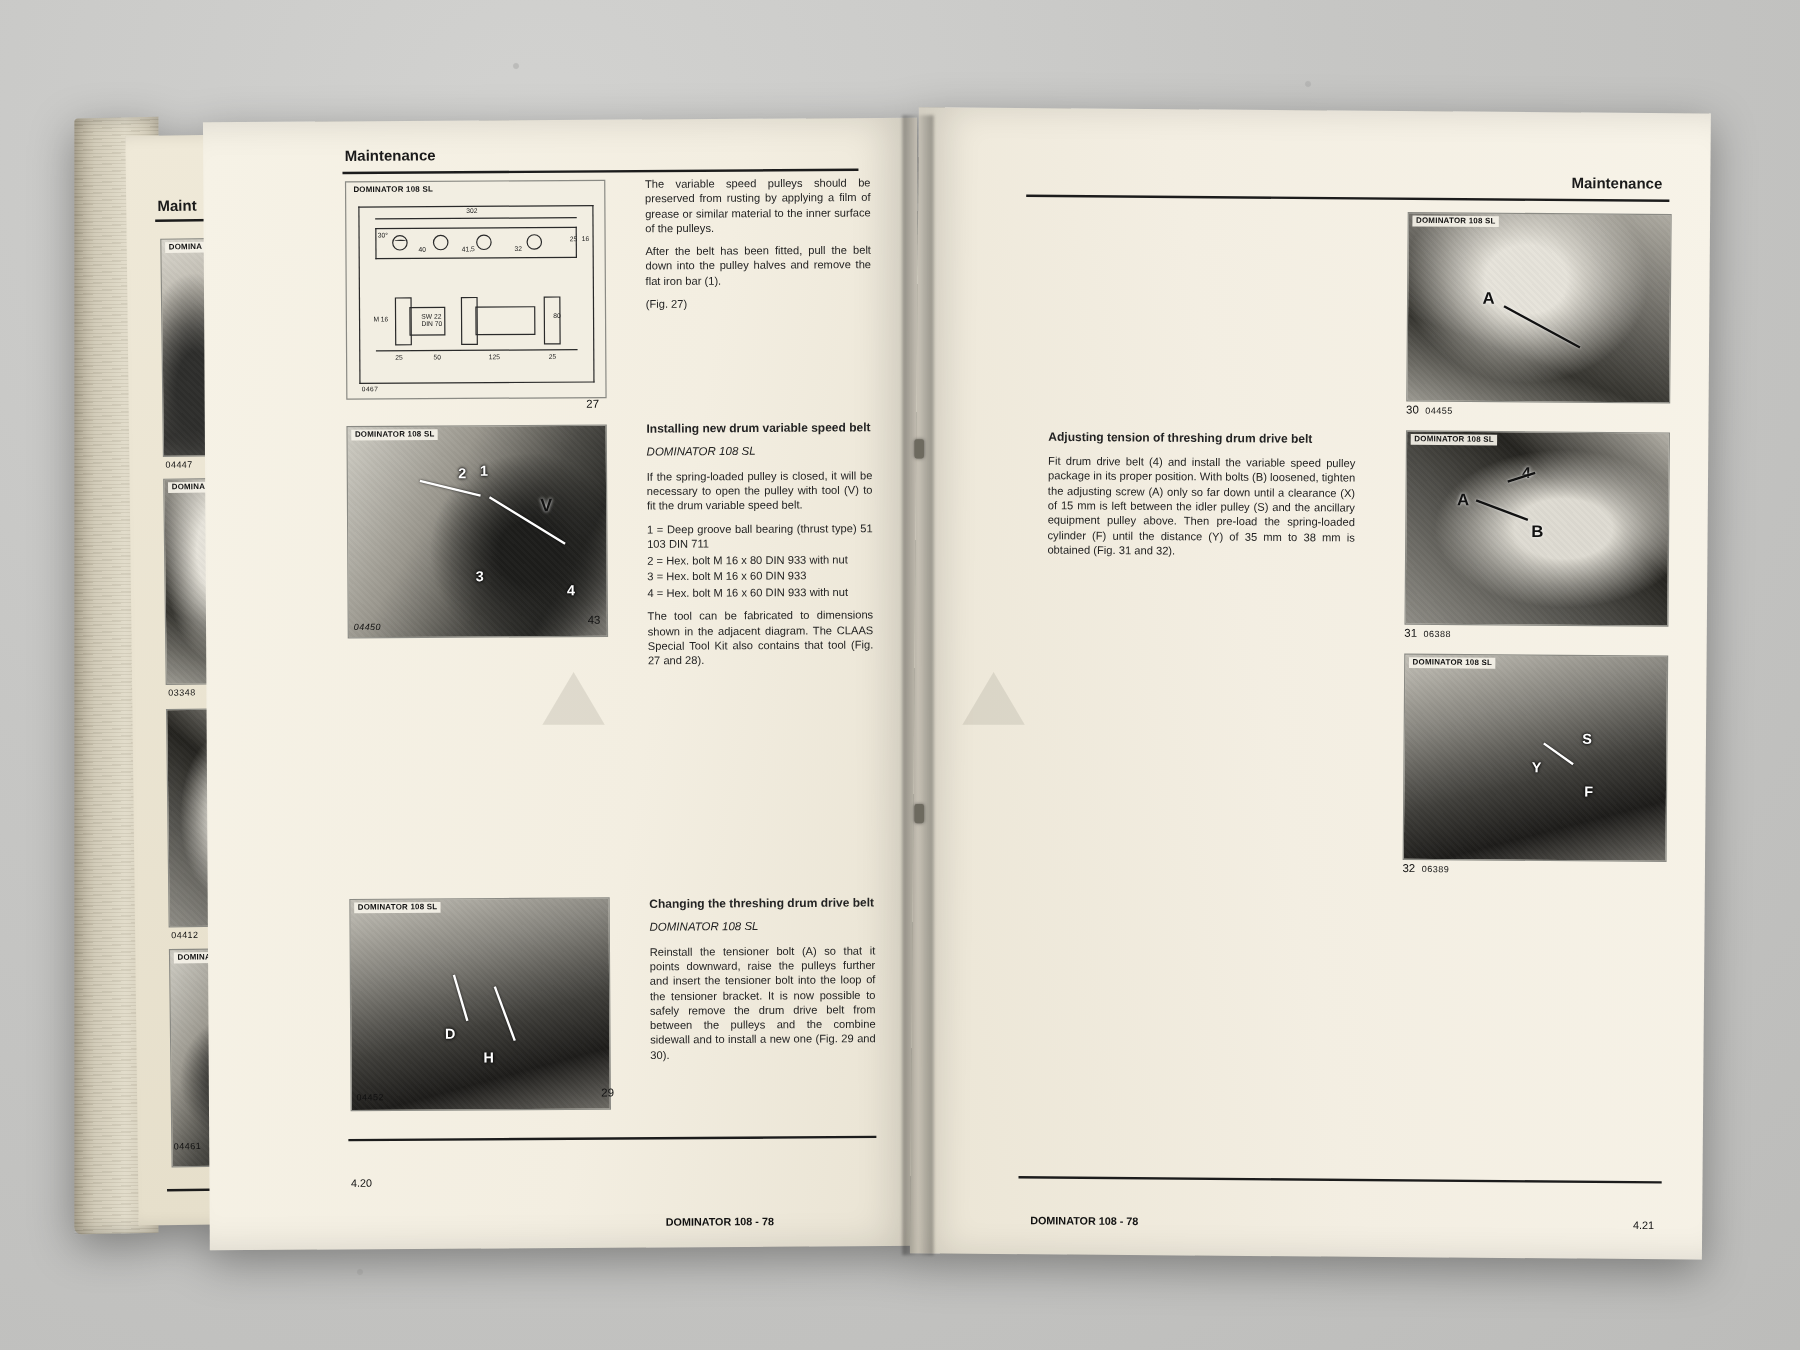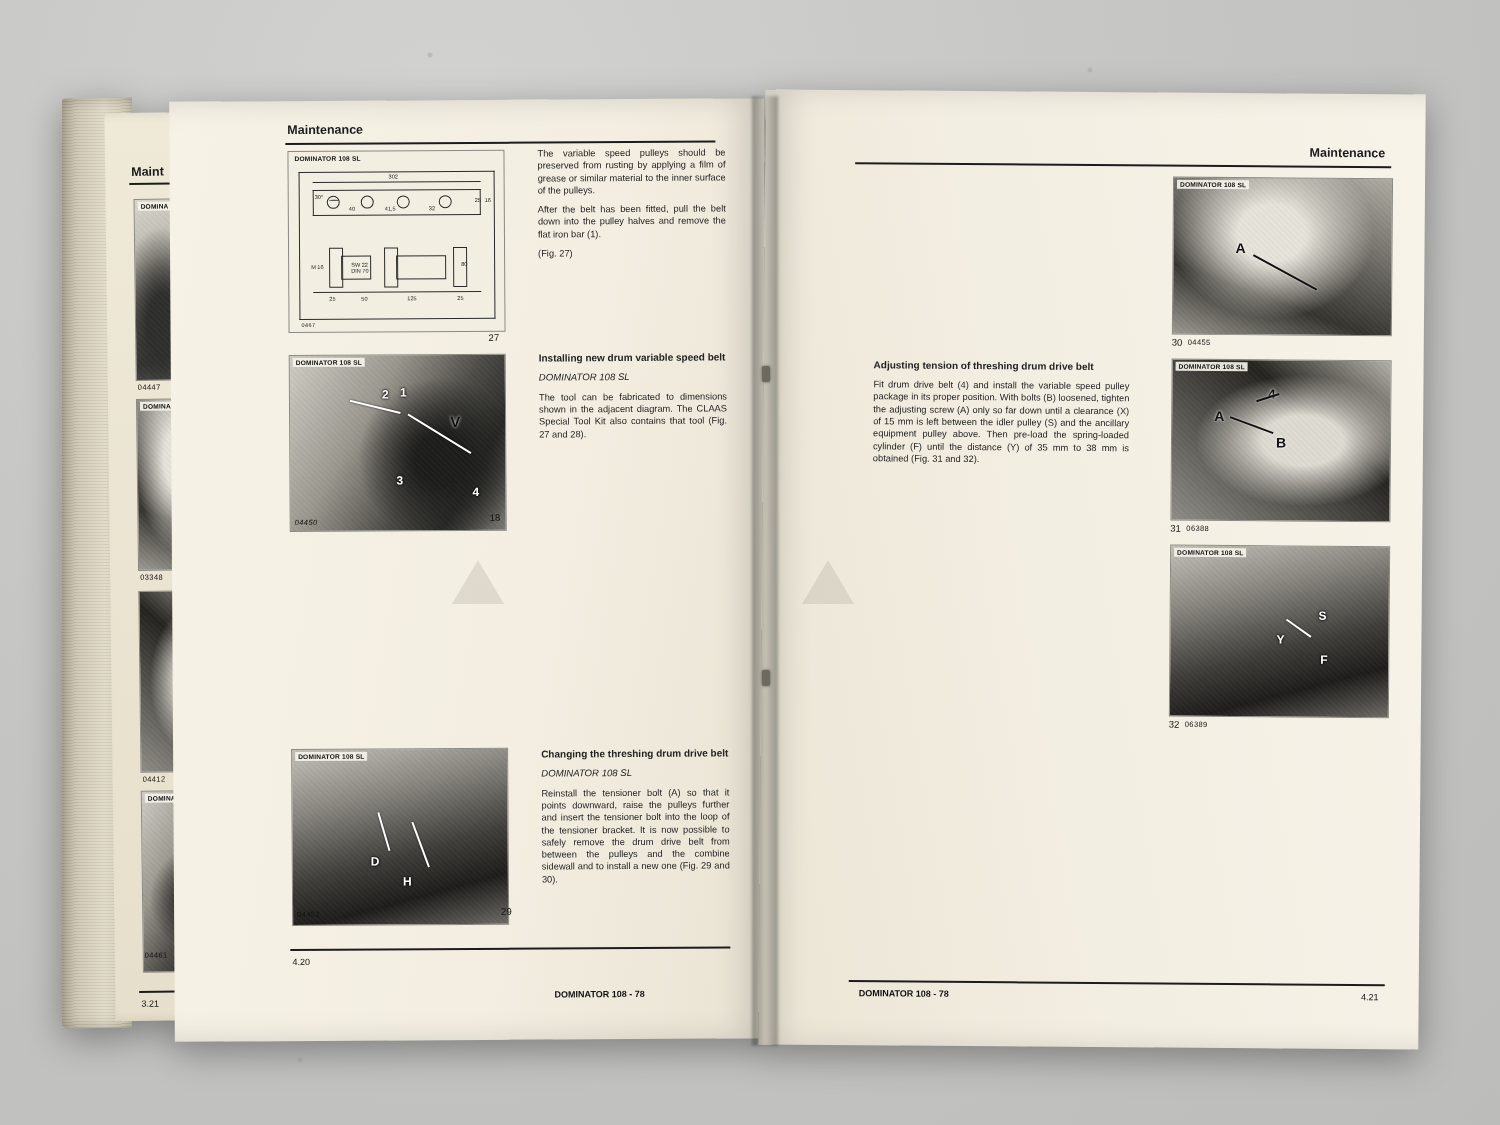--- a/index.html
+++ b/index.html
@@ -127,21 +127,21 @@
   .marker{position:absolute;color:#fff;font-weight:bold;font-size:12px;text-shadow:0 0 3px #000,0 0 2px #000;}
   .mk-dark{color:#111;text-shadow:0 0 3px #fff;}
   .lead{position:absolute;background:#fff;height:1.5px;transform-origin:left center;box-shadow:0 0 2px rgba(0,0,0,.8);}
   .lead-dark{background:#111;box-shadow:0 0 2px rgba(255,255,255,.7);}
 
   
   .drawbox{background:#f2eee2;}
   .dl{position:absolute;background:#2a2a2a;}
   .dlabel{position:absolute;font-size:5.6px;color:#222;}
 
-  .footer{position:absolute;font-size:9px;color:#111;}
+  .footer{position:absolute;font-size:9px;color:#111;margin-top:24px;}
   .foot-rule{position:absolute;height:1.5px;background:#1c1c1c;}
 
   .warn{
     position:absolute;width:0;height:0;border-left:26px solid transparent;border-right:26px solid transparent;
     border-bottom:44px solid rgba(150,145,130,.22);
   }
 </style>
 </head>
 <body>
 
@@ -239,21 +239,21 @@
         <div class="cap">DOMINATOR 108 SL</div>
         <div class="marker" style="left:92px;top:32px;">2</div>
         <div class="marker" style="left:110px;top:30px;">1</div>
         <div class="marker" style="left:106px;top:118px;">3</div>
         <div class="marker" style="left:182px;top:130px;">4</div>
         <div class="marker mk-dark" style="left:160px;top:58px;font-size:15px;">V</div>
         <div class="lead" style="left:60px;top:44px;width:52px;transform:rotate(14deg);"></div>
         <div class="lead" style="left:118px;top:58px;width:74px;transform:rotate(32deg);"></div>
         <div class="figcode" style="left:4px;top:162px;font-style:italic;">04450</div>
       </div>
-      <div class="fignum" style="left:318px;top:412px;">18</div>
+      <div class="fignum" style="left:318px;top:412px;">43</div>
 
       <div class="fig ph5" style="left:118px;top:648px;width:215px;height:175px;">
         <div class="grain"></div>
         <div class="cap">DOMINATOR 108 SL</div>
         <div class="marker" style="left:78px;top:105px;">D</div>
         <div class="marker" style="left:110px;top:125px;">H</div>
         <div class="lead" style="left:86px;top:62px;width:40px;transform:rotate(74deg);"></div>
         <div class="lead" style="left:120px;top:72px;width:48px;transform:rotate(70deg);"></div>
         <div class="figcode" style="left:4px;top:160px;">04452</div>
       </div>
@@ -261,20 +261,27 @@
 
       <div class="col-text" style="left:368px;top:48px;width:188px;">
         <p>The variable speed pulleys should be preserved from rusting by applying a film of grease or similar material to the inner surface of the pulleys.</p>
         <p>After the belt has been fitted, pull the belt down into the pulley halves and remove the flat iron bar (1).</p>
         <p>(Fig. 27)</p>
       </div>
 
       <div class="col-text" style="left:368px;top:252px;width:188px;">
         <p class="sec-title">Installing new drum variable speed belt</p>
         <p class="sub-title">DOMINATOR 108 SL</p>
+        <p>If the spring-loaded pulley is closed, it will be necessary to open the pulley with tool (V) to fit the drum variable speed belt.</p>
+        <ul class="lst">
+          <li>1 =  Deep groove ball bearing (thrust type) 51 103 DIN 711</li>
+          <li>2 =  Hex. bolt M 16 x 80 DIN 933 with nut</li>
+          <li>3 =  Hex. bolt M 16 x 60 DIN 933</li>
+          <li>4 =  Hex. bolt M 16 x 60 DIN 933 with nut</li>
+        </ul>
         <p>The tool can be fabricated to dimensions shown in the adjacent diagram. The CLAAS Special Tool Kit also contains that tool (Fig. 27 and 28).</p>
       </div>
 
       <div class="col-text" style="left:368px;top:648px;width:188px;">
         <p class="sec-title">Changing the threshing drum drive belt</p>
         <p class="sub-title">DOMINATOR 108 SL</p>
         <p>Reinstall the tensioner bolt (A) so that it points downward, raise the pulleys further and insert the tensioner bolt into the loop of the tensioner bracket. It is now possible to safely remove the drum drive belt from between the pulleys and the combine sidewall and to install a new one (Fig. 29 and 30).</p>
       </div>
 
       <div class="foot-rule" style="left:116px;top:848px;width:440px;"></div>

